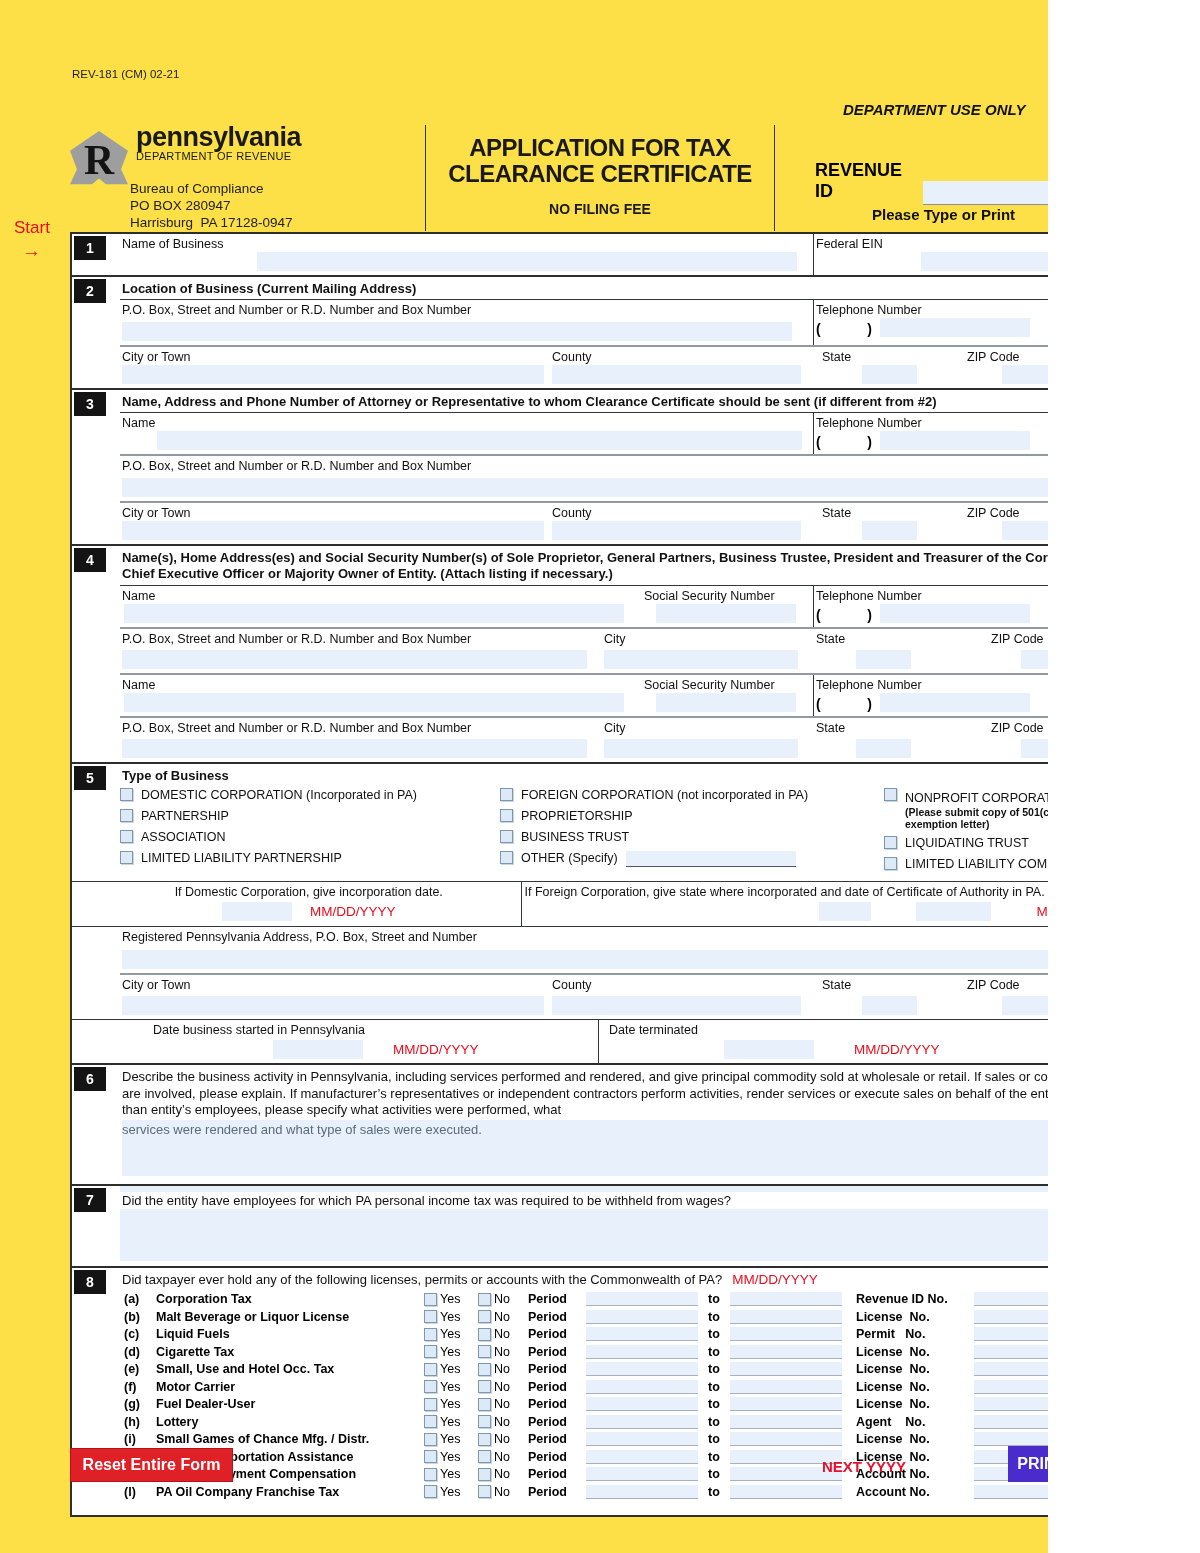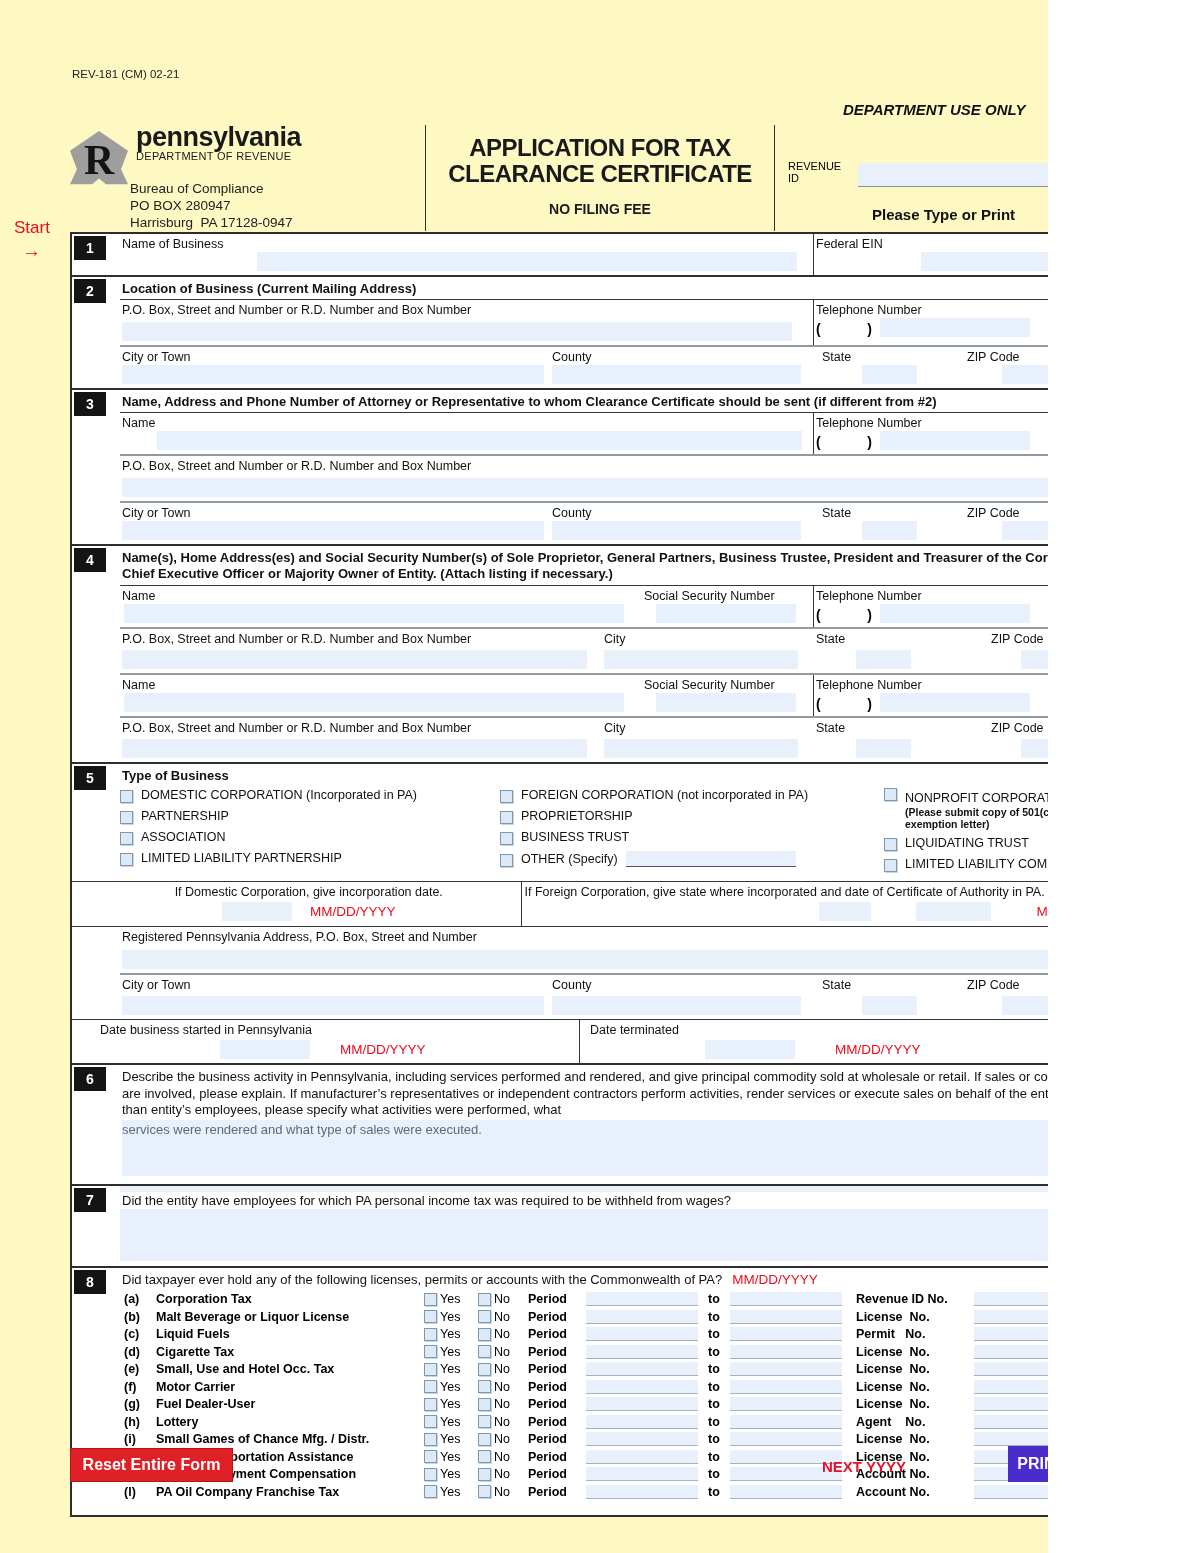--- a/index.html
+++ b/index.html
@@ -1,32 +1,32 @@
 <!DOCTYPE html>
 <html><head>
 <meta charset="utf-8">
 <style>
   * { margin:0; padding:0; box-sizing:border-box; }
   body { font-family:"Liberation Sans", sans-serif; background:#fff; }
-  .page { position:relative; width:1048px; height:1553px; background:#fef9c3; overflow:hidden; }
+  .page { position:relative; width:1048px; height:1553px; background:#fde047; overflow:hidden; }
 
   
   .rev-code { position:absolute; left:72px; top:68px; font-size:11.5px; color:#222; }
   .dept-use { position:absolute; left:843px; top:101px; font-size:15px; font-weight:bold; font-style:italic; color:#111; }
   .logo-area { position:absolute; left:70px; top:124px; display:flex; }
   .logo-text { margin-left:8px; }
   .brand-name { font-size:27px; font-weight:bold; letter-spacing:-0.5px; color:#1a1a1a; line-height:26px; }
   .brand-sub { font-size:11px; color:#1a1a1a; letter-spacing:0.3px; }
   .hdr-address { position:absolute; left:130px; top:180px; font-size:13.5px; color:#222; line-height:17px; white-space:pre; }
   .title-area { position:absolute; left:425px; top:125px; width:350px; height:106px;
     border-left:1.5px solid #333; border-right:1.5px solid #333; text-align:center; padding-top:10px; }
   .title-line { font-size:24px; font-weight:bold; letter-spacing:-0.5px; line-height:26px; color:#1a1a1a; }
   .no-fee { font-size:14px; font-weight:bold; margin-top:14px; color:#1a1a1a; }
   .revid-row { position:absolute; left:788px; top:160px; display:flex; align-items:flex-end; }
-  .revid-label { font-size:11px; font-weight:normal; margin-right:6px; padding-bottom:3px; }
+  .revid-label { font-size:18px; font-weight:bold; margin-right:6px; padding-bottom:3px;margin-left:27px; }
   .revid-field { width:225px; height:24px; background:#e8f1fb; border:none; border-bottom:1px solid #8a9096; outline:none; font-size:13px; padding:0 4px; }
   .type-print { position:absolute; left:872px; top:206px; font-size:15px; font-weight:bold; color:#111; }
   .start-lbl { position:absolute; left:14px; top:218px; color:#f00d0d; font-size:17px; }
   .start-arrow { position:absolute; left:22px; top:240px; color:#f00d0d; font-size:19px; font-weight:bold; }
 
   
   .form-table { position:absolute; left:70px; top:232px; width:1060px; border:2px solid #2e2e2e; background:#fff; }
   .section { position:relative; padding-left:48px; }
   .sec-border-top { border-top:2px solid #2e2e2e; }
   .badge { position:absolute; left:2px; top:2px; width:32px; height:24px; background:#141414; color:#fff;
@@ -41,21 +41,21 @@
   .vdiv-right { border-right:1.2px solid #33363a; }
   .bluefield { background:#e8f1fb; border:none; outline:none; height:19px; font-size:12.5px; color:#123; padding:0 3px; display:block; }
   .bluearea { background:#e8f1fb; }
   .parens { font-weight:bold; font-size:14px; white-space:pre; }
   .red { color:#eb0c1e; }
   .datehint { font-size:13.5px; font-weight:normal; }
 
   
   .cbgrid { display:flex; padding:2px 4px 6px 0; }
   .cbcol { display:flex; flex-direction:column; }
-  .cbitem { display:flex; align-items:flex-end; margin:3px 0; }
+  .cbitem { display:flex; align-items:flex-start; margin:3px 0; }
   .cb { width:13px; height:13px; background:#dcE9f7; border:1px solid #8096ad; box-shadow:1px 1px 0 #c8d6e4; margin-right:8px; flex:0 0 13px; cursor:pointer; }
   .cbitem .lbl { font-size:12.5px; }
 
   
   .s8row { display:flex; align-items:center; height:17.5px; }
   .s8key { width:36px; font-weight:bold; font-size:12.5px; padding-left:4px; }
   .s8lbl { width:268px; font-weight:bold; font-size:12.5px; }
   .s8yn { display:flex; align-items:center; width:54px; font-weight:normal; font-size:12.5px; }
   .s8yn .cb { margin-right:3px; box-shadow:1px 1px 0 #c8d6e4; }
   .s8period { width:58px; font-weight:bold; font-size:12.5px; }
@@ -380,21 +380,21 @@
           <div class="lbl">State</div>
           <input class="bluefield" style="width: 55px; margin-left: 40px; margin-top: 3px;">
         </div>
         <div class="cell" style="flex:1;">
           <div class="lbl">ZIP Code</div>
           <input class="bluefield" style="width: 105px; margin-left: 35px; margin-top: 3px;">
         </div>
       </div>
       <div class="black-sep" style="margin-left:-48px;"></div>
       <div class="row" style="min-height:40px; margin-left:-48px;">
-        <div class="cell vdiv-right" style="width:508px; padding-left:28px;">
+        <div class="cell vdiv-right" style="width:508px; padding-left:62px;margin-left:19px;">
           <div class="lbl">Date business started in Pennsylvania</div>
           <div class="row" style="align-items:center; margin-top:2px;">
             <input class="bluefield" style="width: 90px; margin-left: 120px;">
             <span class="red datehint" style="margin-left:30px;">MM/DD/YYYY</span>
           </div>
         </div>
         <div class="cell" style="flex:1; padding-left:10px;">
           <div class="lbl">Date terminated</div>
           <div class="row" style="align-items:center; margin-top:2px;">
             <input class="bluefield" style="width: 90px; margin-left: 115px;">

